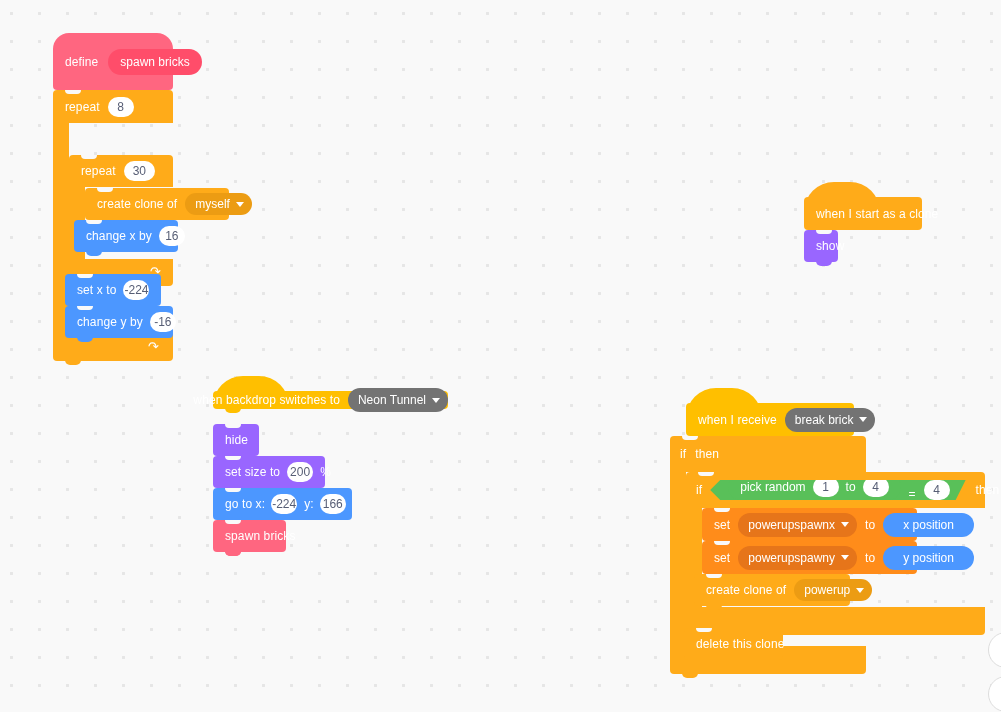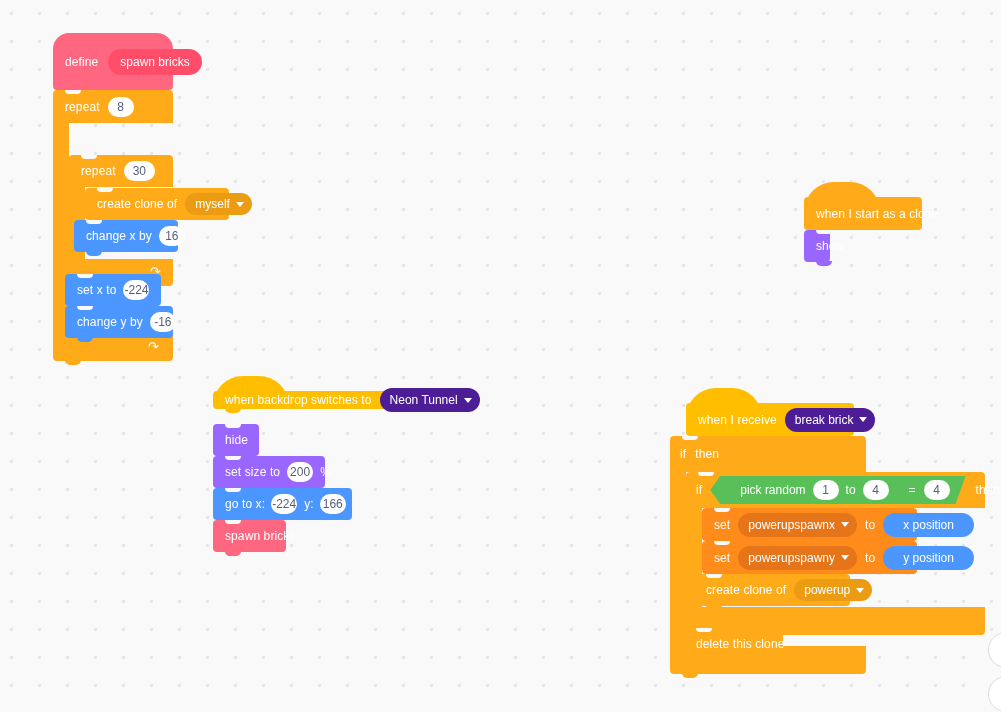--- a/index.html
+++ b/index.html
@@ -155,21 +155,21 @@
     font-size: 13px;
     color: #FFFFFF;
   }
 
   
   .c-control  { background: #FFAB19; }
   .c-control-d{ background: #EC9C13; }
   .c-motion   { background: #4C97FF; }
   .c-looks    { background: #9966FF; }
   .c-event    { background: #FFBF00; }
-  .c-event-d  { background: #4c1d95; }
+  .c-event-d  { background: #737373; }
   .c-sensing  { background: #5CB1D6; }
   .c-sensing-d{ background: #2E8EB8; }
   .c-operator { background: #59C059; }
   .c-variable { background: #FF8C1A; }
   .c-variable-d{ background: #E6751A; }
   .c-custom   { background: #FF6680; }
   .c-custom-d { background: #FF4D6A; }
 
   
   .cwrap { position: absolute; }
@@ -251,21 +251,21 @@
 
     <div class="blk stack c-motion" style="left:12px; top:273px; width:108px; height:32px;">
       <div class="dent"></div>
       <span class="lbl">change y by</span>
       <span class="oval" style="margin-left:7px;">-16</span>
     </div>
   </div>
 
   <div class="script" style="left:213px; top:376px; width:260px; height:190px;">
 
-    <div class="blk hat c-event" style="left:0px; top:15px; width:235px; height:18px; border-radius:4px; padding-left:12px;">
+    <div class="blk hat c-event" style="left:0px; top:15px; width:235px; height:18px; border-radius:4px; padding-left:12px;justify-content:flex-end;">
       <div class="dome"></div>
       <span class="lbl" style="position:relative; z-index:2;">when backdrop switches to</span>
       <span class="dd c-event-d" style="margin-left:8px; position:relative; z-index:2; height:24px; border-radius:12px;">
         <span>Neon Tunnel</span>
         <span class="caret"></span>
       </span>
       <span style="position:absolute; left:12px; bottom:-4px; width:16px; height:5px; background:#FFBF00; border-radius:0 0 5px 5px;"></span>
     </div>
 
     <div class="blk stack c-looks" style="left:0px; top:48px; width:46px; height:32px;">
@@ -296,21 +296,21 @@
   </div>
 
   <div class="script" style="left:804px; top:182px; width:160px; height:100px;">
 
     <div class="blk hat c-control" style="left:0px; top:15px; width:118px; height:33px; border-radius:4px; padding-left:12px;">
       <div class="dome"></div>
       <span class="lbl" style="position:relative; z-index:2;">when I start as a clone</span>
       <span style="position:absolute; left:12px; bottom:-4px; width:16px; height:5px; background:#FFAB19; border-radius:0 0 5px 5px;"></span>
     </div>
 
-    <div class="blk stack c-looks" style="left:0px; top:48px; width:26px; height:32px;">
+    <div class="blk stack c-looks" style="left:0px; top:48px; width:34px; height:32px;">
       <div class="dent"></div>
       <span class="lbl">show</span>
     </div>
   </div>
 
   <div class="script" style="left:670px; top:403px; width:320px; height:280px;">
 
     <div class="blk hat c-event" style="left:16px; top:0px; width:168px; height:33px; border-radius:4px; padding-left:12px;">
       <div class="dome"></div>
       <span class="lbl" style="position:relative; z-index:2;">when I receive</span>
@@ -332,21 +332,21 @@
       <div class="blk c-control" style="left:0px; top:210px; width:196px; height:28px; border-radius:0 0 4px 4px;">
         <span style="position:absolute; left:12px; bottom:-4px; width:16px; height:5px; background:#FFAB19; border-radius:0 0 5px 5px;"></span>
       </div>
     </div>
 
     <div class="cwrap" style="left:16px; top:69px;">
       <div class="blk c-control" style="left:0px; top:0px; width:299px; height:36px; border-radius:4px 4px 0 0; padding-left:10px;">
         <div class="dent"></div>
         <span class="lbl">if</span>
 
-        <span class="hex c-operator" style="margin-left:8px; height:28px; padding:0 16px 0 18px;">
+        <span class="hex c-operator" style="margin-left:8px; height:20px; padding:0 16px 0 18px;align-items:flex-end;">
           <span class="reporter c-operator" style="border-radius:14px; height:26px; padding:0 12px;">
             <span>pick random</span>
             <span class="oval" style="margin-left:7px;">1</span>
             <span style="margin-left:7px;">to</span>
             <span class="oval" style="margin-left:7px;">4</span>
           </span>
           <span style="margin-left:8px;">=</span>
           <span class="oval" style="margin-left:8px;">4</span>
         </span>
         <span class="lbl" style="margin-left:10px;">then</span>

